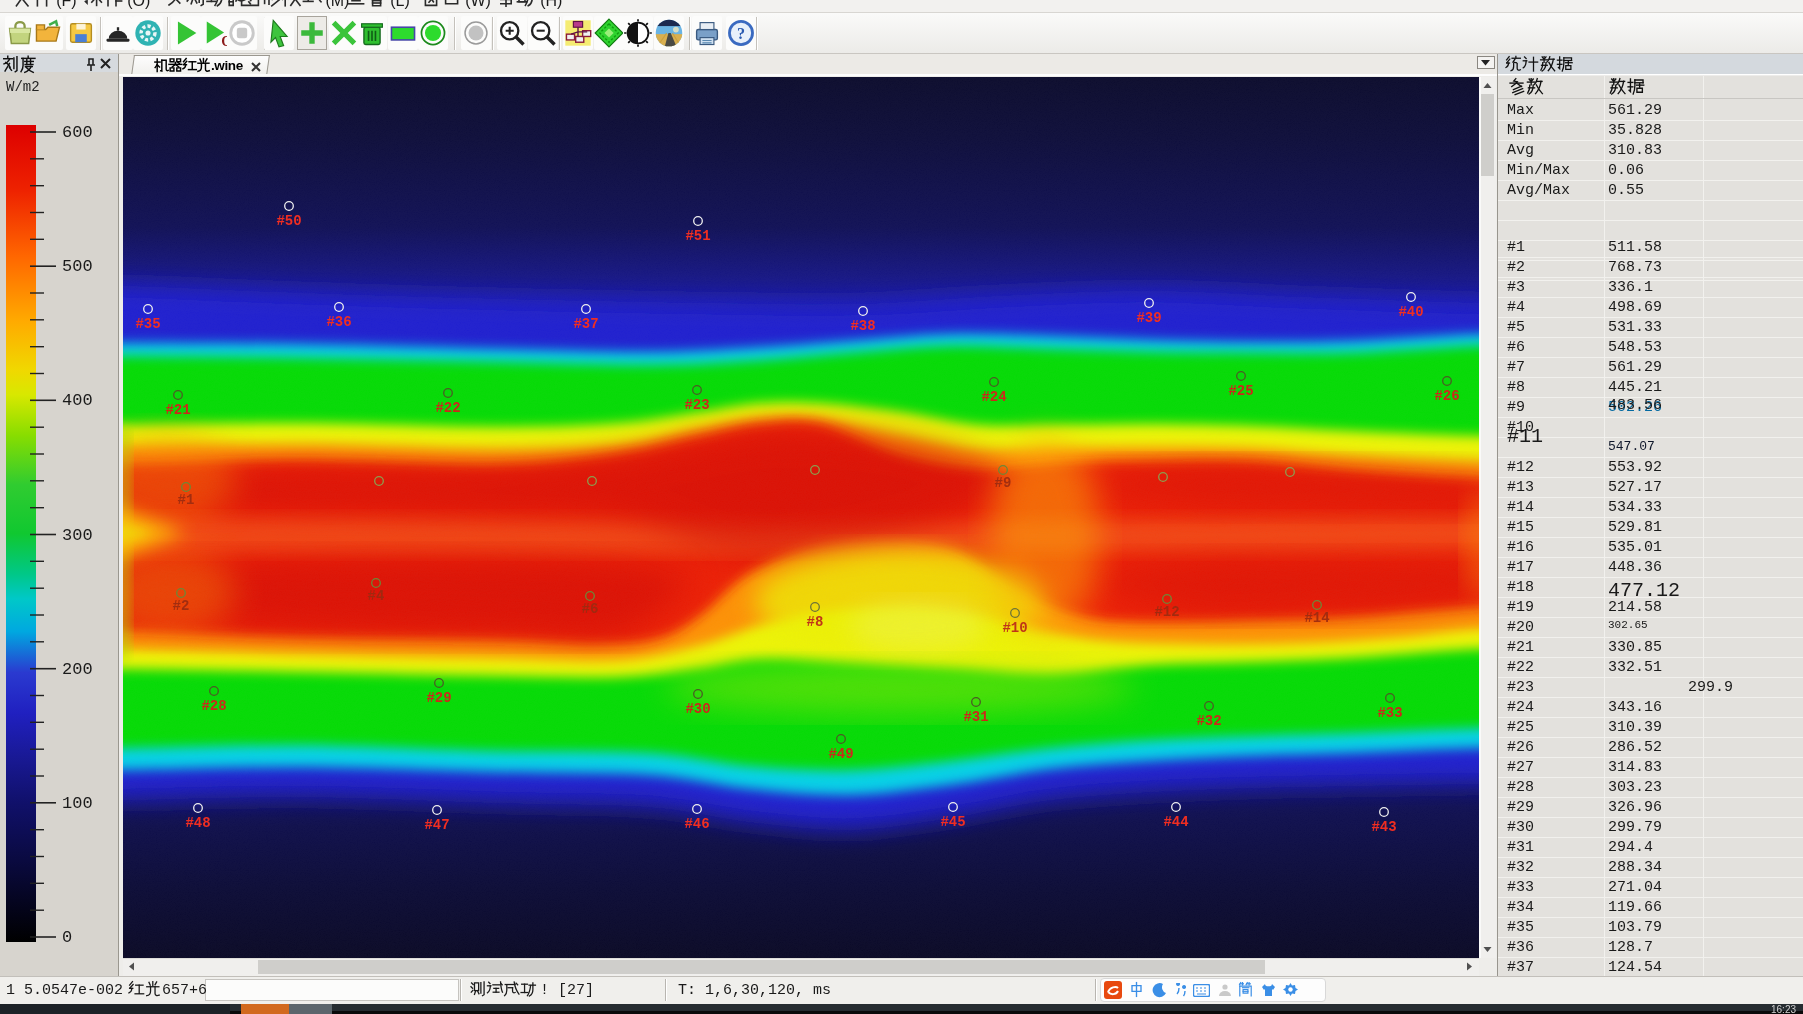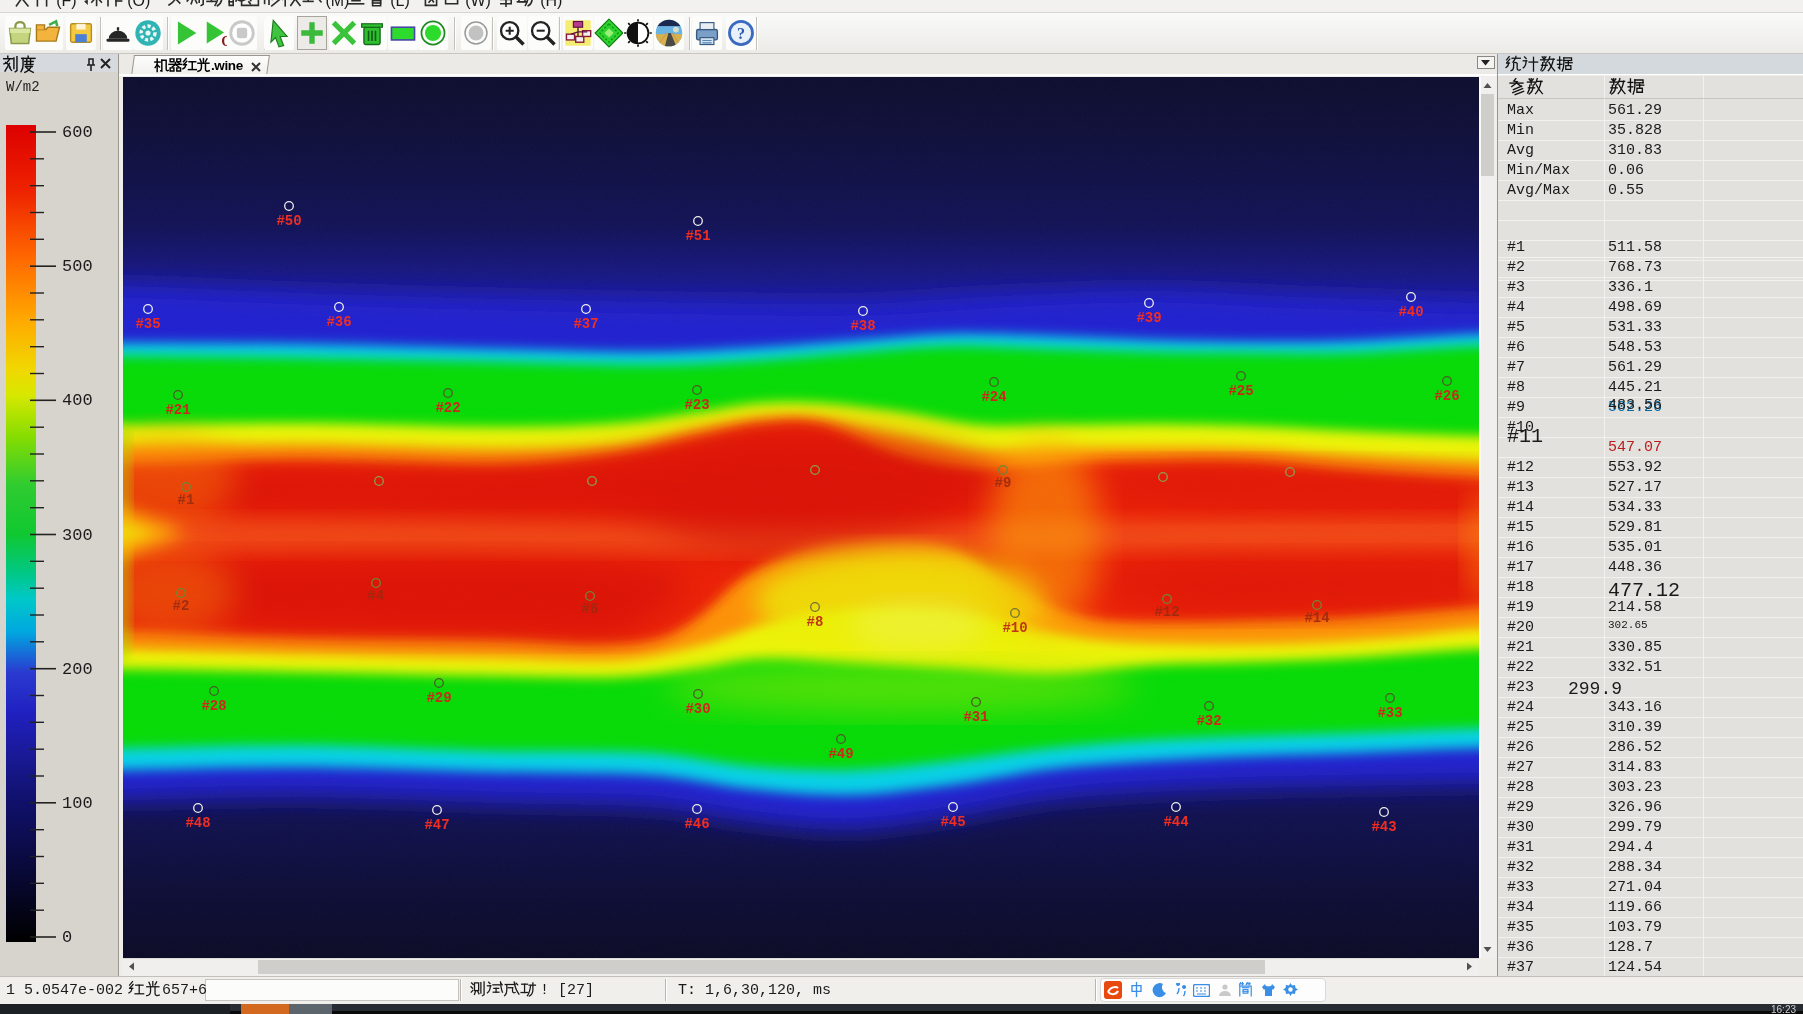--- a/index.html
+++ b/index.html
@@ -770,21 +770,21 @@
 <div class="ab mono" style="left:1507px;top:379px;font-size:15px;color:#1a1a1a">#8</div>
 <div class="ab mono" style="left:1608px;top:379px;font-size:15px;color:#1a1a1a">445.21</div>
 <div class="ab" style="left:1498px;top:397px;width:305px;height:1px;background:#f2f1ee"></div>
 <div class="ab mono" style="left:1507px;top:399px;font-size:15px;color:#1a1a1a">#9</div>
 <div class="ab mono" style="left:1608px;top:399px;font-size:15px;color:#0369a1">502.26</div>
 <div class="ab" style="left:1498px;top:417px;width:305px;height:1px;background:#f2f1ee"></div>
 <div class="ab mono" style="left:1507px;top:419px;font-size:15px;color:#1a1a1a">#10</div>
 <div class="ab mono" style="left:1608px;top:397px;font-size:15px;color:#1a1a1a">483.56</div>
 <div class="ab" style="left:1498px;top:437px;width:305px;height:1px;background:#f2f1ee"></div>
 <div class="ab mono" style="left:1507px;top:425px;font-size:20px;color:#1a1a1a">#11</div>
-<div class="ab mono" style="left:1608px;top:439px;font-size:15px;color:#b91c1c">547.07</div>
+<div class="ab mono" style="left:1608px;top:439px;font-size:13px;color:#0f172a">547.07</div>
 <div class="ab" style="left:1498px;top:457px;width:305px;height:1px;background:#f2f1ee"></div>
 <div class="ab mono" style="left:1507px;top:459px;font-size:15px;color:#1a1a1a">#12</div>
 <div class="ab mono" style="left:1608px;top:459px;font-size:15px;color:#1a1a1a">553.92</div>
 <div class="ab" style="left:1498px;top:477px;width:305px;height:1px;background:#f2f1ee"></div>
 <div class="ab mono" style="left:1507px;top:479px;font-size:15px;color:#1a1a1a">#13</div>
 <div class="ab mono" style="left:1608px;top:479px;font-size:15px;color:#1a1a1a">527.17</div>
 <div class="ab" style="left:1498px;top:497px;width:305px;height:1px;background:#f2f1ee"></div>
 <div class="ab mono" style="left:1507px;top:499px;font-size:15px;color:#1a1a1a">#14</div>
 <div class="ab mono" style="left:1608px;top:499px;font-size:15px;color:#1a1a1a">534.33</div>
 <div class="ab" style="left:1498px;top:517px;width:305px;height:1px;background:#f2f1ee"></div>
@@ -806,21 +806,21 @@
 <div class="ab mono" style="left:1507px;top:619px;font-size:15px;color:#1a1a1a">#20</div>
 <div class="ab mono" style="left:1608px;top:619px;font-size:11px;color:#1a1a1a">302.65</div>
 <div class="ab" style="left:1498px;top:637px;width:305px;height:1px;background:#f2f1ee"></div>
 <div class="ab mono" style="left:1507px;top:639px;font-size:15px;color:#1a1a1a">#21</div>
 <div class="ab mono" style="left:1608px;top:639px;font-size:15px;color:#1a1a1a">330.85</div>
 <div class="ab" style="left:1498px;top:657px;width:305px;height:1px;background:#f2f1ee"></div>
 <div class="ab mono" style="left:1507px;top:659px;font-size:15px;color:#1a1a1a">#22</div>
 <div class="ab mono" style="left:1608px;top:659px;font-size:15px;color:#1a1a1a">332.51</div>
 <div class="ab" style="left:1498px;top:677px;width:305px;height:1px;background:#f2f1ee"></div>
 <div class="ab mono" style="left:1507px;top:679px;font-size:15px;color:#1a1a1a">#23</div>
-<div class="ab mono" style="left:1568px;top:679px;font-size:18px;color:#1a1a1a">299.9</div>
+<div class="ab mono" style="left:1688px;top:679px;font-size:15px;color:#1a1a1a">299.9</div>
 <div class="ab" style="left:1498px;top:697px;width:305px;height:1px;background:#f2f1ee"></div>
 <div class="ab mono" style="left:1507px;top:699px;font-size:15px;color:#1a1a1a">#24</div>
 <div class="ab mono" style="left:1608px;top:699px;font-size:15px;color:#1a1a1a">343.16</div>
 <div class="ab" style="left:1498px;top:717px;width:305px;height:1px;background:#f2f1ee"></div>
 <div class="ab mono" style="left:1507px;top:719px;font-size:15px;color:#1a1a1a">#25</div>
 <div class="ab mono" style="left:1608px;top:719px;font-size:15px;color:#1a1a1a">310.39</div>
 <div class="ab" style="left:1498px;top:737px;width:305px;height:1px;background:#f2f1ee"></div>
 <div class="ab mono" style="left:1507px;top:739px;font-size:15px;color:#1a1a1a">#26</div>
 <div class="ab mono" style="left:1608px;top:739px;font-size:15px;color:#1a1a1a">286.52</div>
 <div class="ab" style="left:1498px;top:757px;width:305px;height:1px;background:#f2f1ee"></div>

